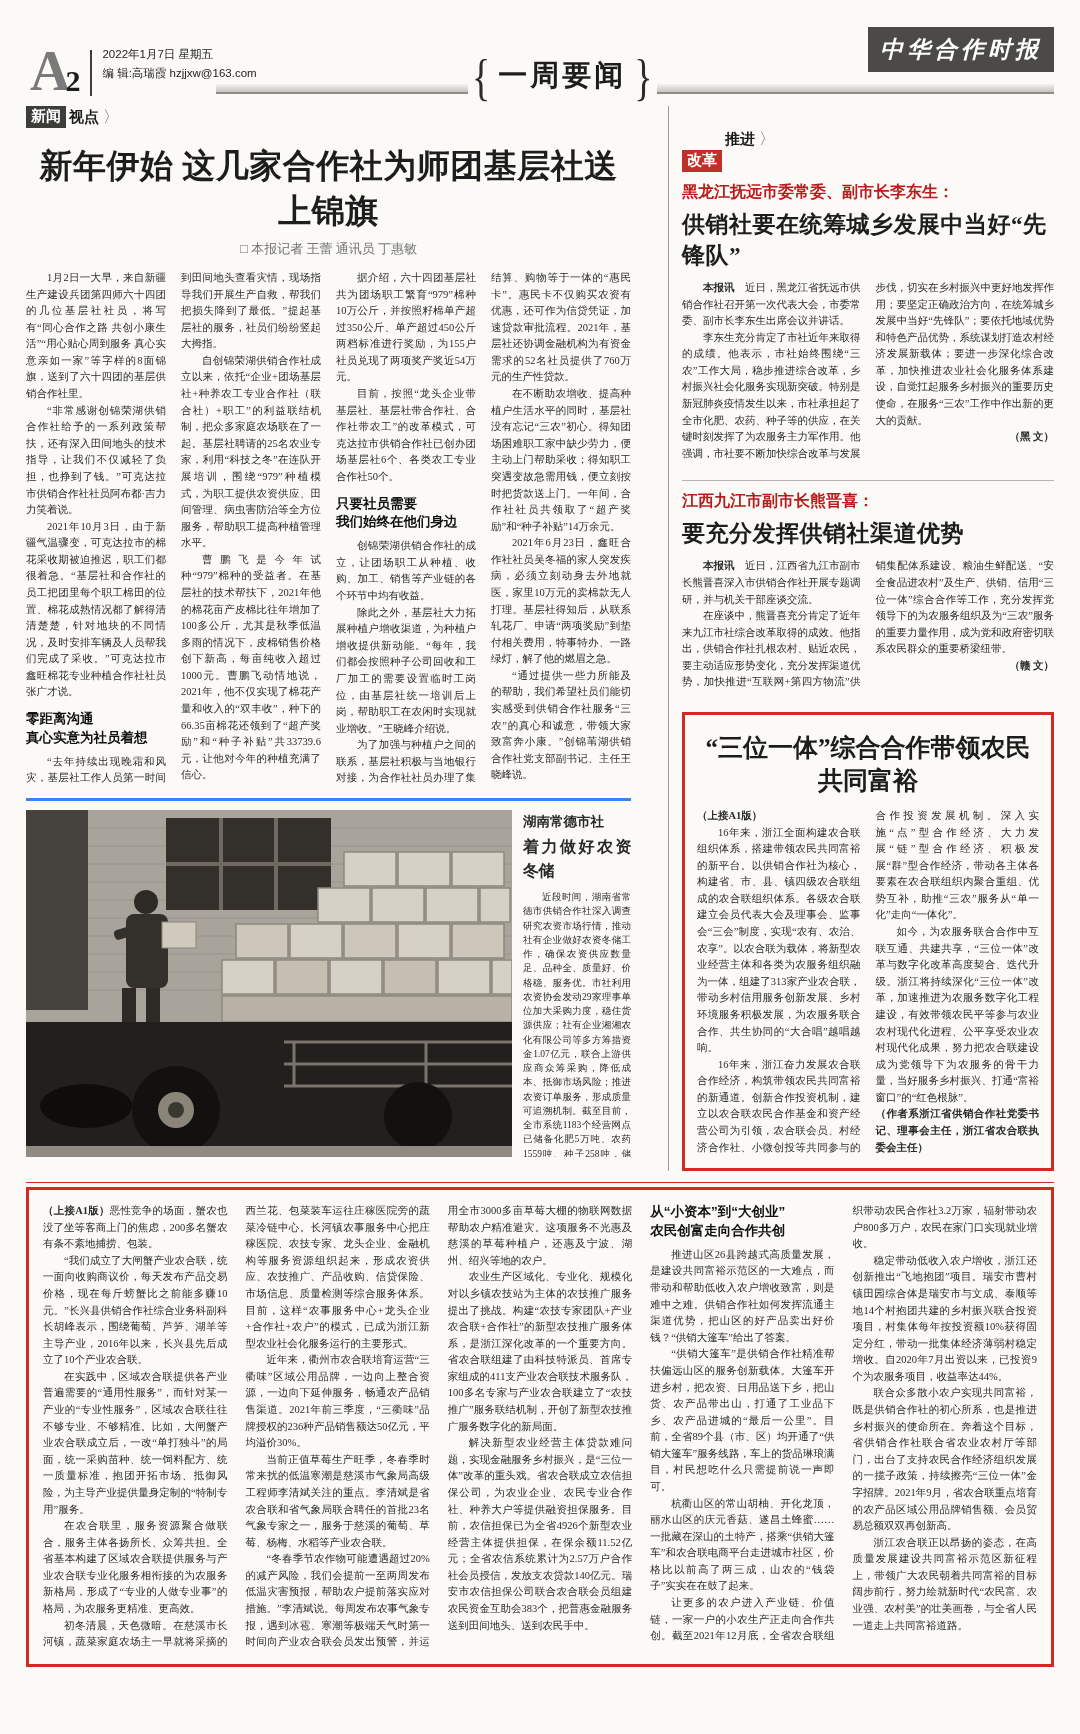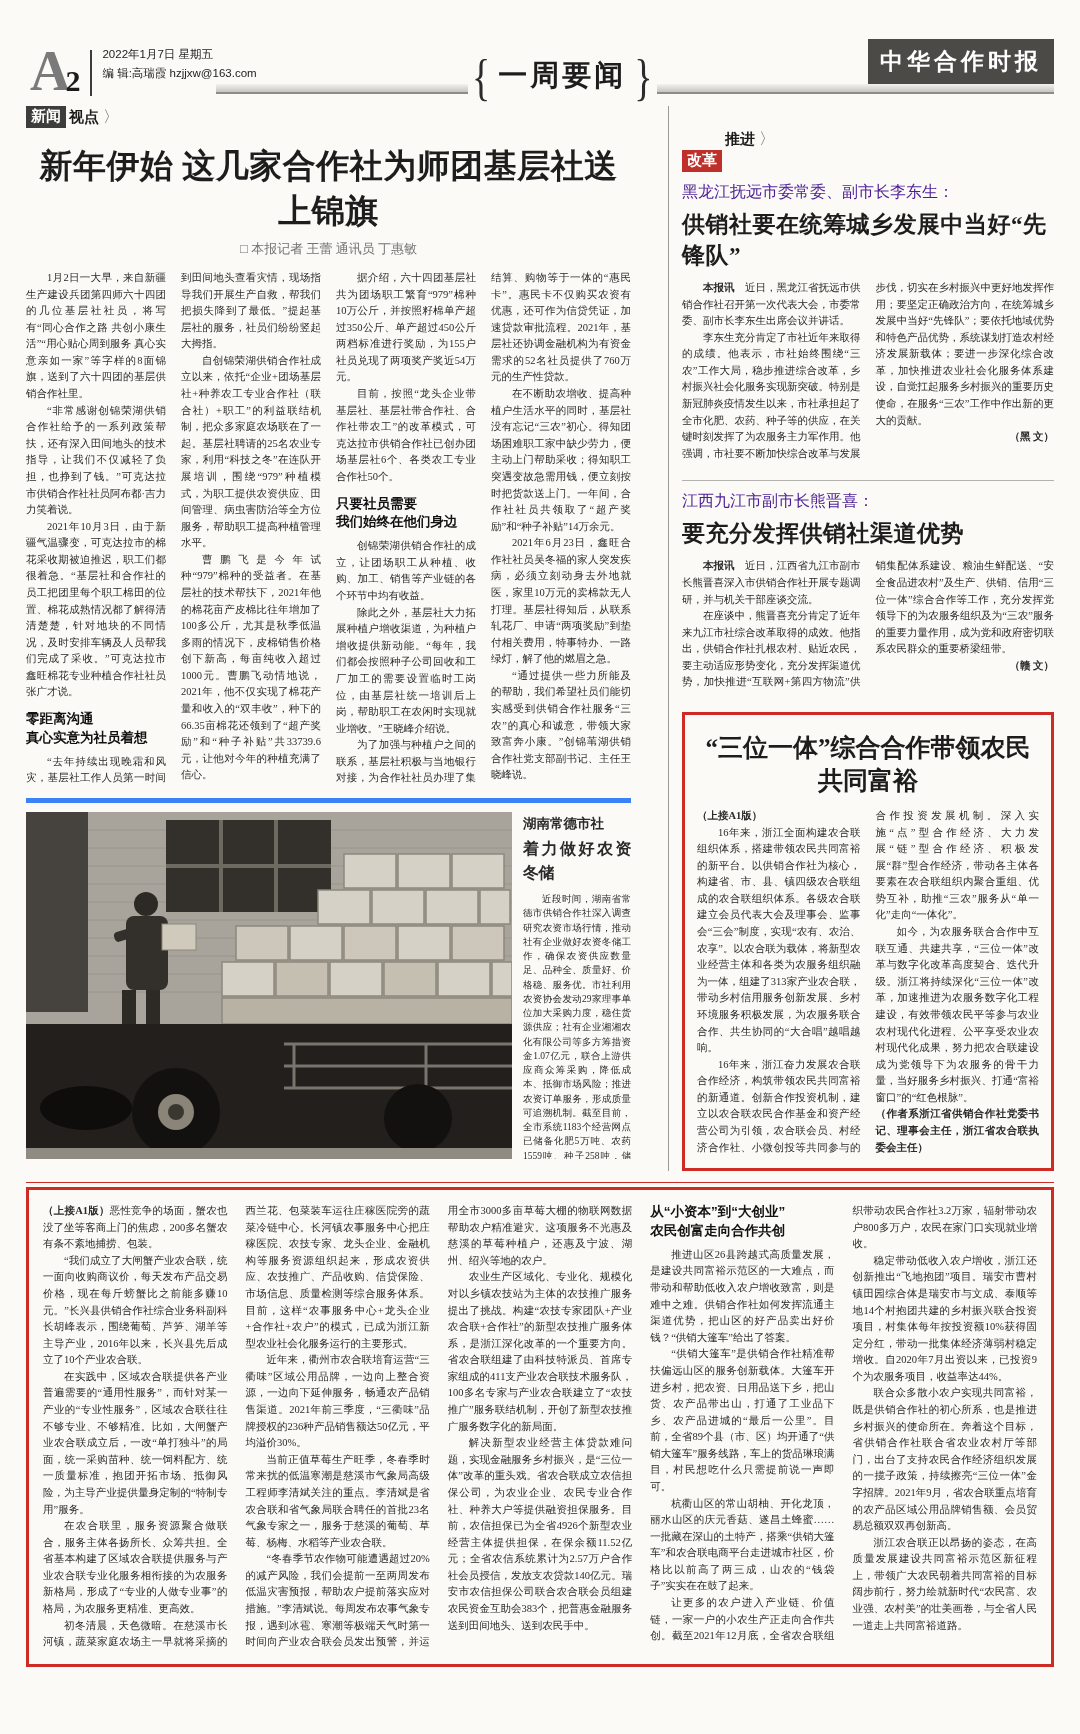--- a/index.html
+++ b/index.html
@@ -16,21 +16,21 @@
   .pageno .A{font-size:56px;line-height:.78;font-weight:bold;color:#7a7a7a;}
   .pageno .n{font-size:30px;line-height:.9;font-weight:bold;color:#1b1b1b;margin-left:-5px;}
   .meta{font-family:"Liberation Sans","DejaVu Sans",sans-serif;font-size:11.5px;line-height:1.6;
         padding:0 0 14px 10px;white-space:nowrap;color:#222;}
   .spacer{flex:1;}
   .weekly{position:relative;z-index:2;background:#fbfaf6;display:flex;align-items:center;
           padding:0 4px 2px;margin-bottom:-2px;}
   .weekly .brace{font-size:38px;font-weight:400;color:#2b2b2b;transform:scaleY(1.35);line-height:1;}
   .weekly .wtitle{font-size:29px;font-weight:bold;letter-spacing:3px;padding:0 8px;}
   .masthead{position:relative;z-index:2;background:#4b4a47;color:#fff;font-weight:bold;
-            font-size:23px;letter-spacing:4px;padding:7px 12px;margin-bottom:12px;}
+            font-style:italic;font-size:23px;letter-spacing:4px;padding:7px 12px;margin-bottom:24px;}
 
   
   .top{display:flex;margin-top:10px;gap:24px;}
   .left-main{width:608px;padding-right:13px;}
   .right-rail{width:406px;border-left:1px solid #9a9a96;padding-left:13px;}
 
   .badge-row{display:flex;align-items:center;gap:3px;
              font-family:"Liberation Sans","DejaVu Sans",sans-serif;font-weight:bold;font-size:15px;}
   .badge-box{color:#fff;padding:1px 5px 2px;}
   .badge-news{background:#3d3d3b;}
@@ -47,29 +47,29 @@
   .cols p b{font-weight:bold;}
   .cols h4{font-family:"Liberation Sans","DejaVu Sans",sans-serif;font-size:13.5px;line-height:1.4;
            margin:9px 0 6px;text-indent:0;color:#111;}
   .cols-4{columns:4;}
   .cols-2{columns:2;}
   .cols-5{columns:5;column-gap:18px;}
 
   
   .rail-article{margin-top:9px;padding-bottom:9px;}
   .rail-article + .rail-article{border-top:1px solid #b4b2ae;}
-  .kicker{font-family:"Liberation Sans","DejaVu Sans",sans-serif;font-weight:normal;font-size:16px;
-          margin:10px 0 3px;color:#4c1d95;}
+  .kicker{font-family:"Liberation Sans","DejaVu Sans",sans-serif;font-weight:bold;font-size:16px;
+          margin:10px 0 3px;color:#b91c1c;}
   h2.rail-headline{font-size:23px;text-align:left;margin:6px 0 9px;font-weight:bold;letter-spacing:.5px;}
 
   .red-box{border:3px solid #ce2b25;padding:10px 12px 12px;margin-top:12px;background:#fbfaf6;}
   .red-box h2{font-size:25px;text-align:center;margin:6px 0 11px;font-weight:bold;}
 
   
-  .photo-sec{margin-top:11px;border-top:5px solid #3b82f6;padding-top:9px;display:flex;gap:11px;}
+  .photo-sec{margin-top:11px;border-top:3px solid #3b82f6;padding-top:9px;display:flex;gap:11px;}
   .photo-wrap{width:486px;height:347px;background:#9d9992;flex:none;}
   .photo-wrap svg{display:block;}
   .photo-side{width:108px;flex:none;height:347px;overflow:hidden;text-align:justify;
               font-size:9.5px;line-height:1.5;color:#2a2a2a;}
   .photo-side .kicker2{font-family:"Liberation Sans","DejaVu Sans",sans-serif;font-weight:bold;
                        font-size:13.5px;margin:2px 0 3px;}
   .photo-side h3{font-size:16px;margin:0 0 7px;font-weight:bold;letter-spacing:-.5px;}
   .photo-side p{margin:0;text-indent:2em;}
 
   

